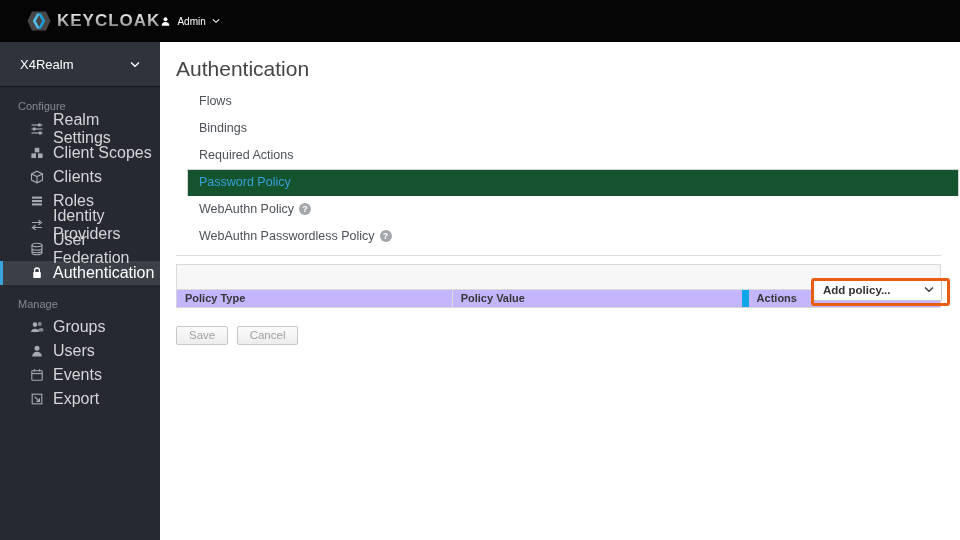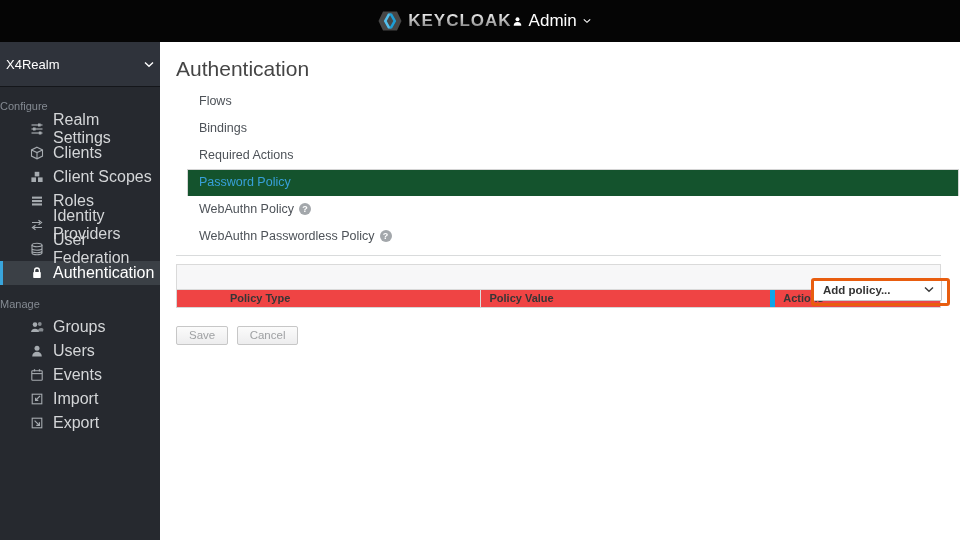--- a/index.html
+++ b/index.html
@@ -6,39 +6,39 @@
   html,body { margin:0; padding:0; }
   body {
     width:960px; height:540px; position:relative; overflow:hidden;
     background:#fff; font-family:"Liberation Sans", sans-serif;
   }
 
   
   .topbar {
     position:absolute; top:0; left:0; width:960px; height:42px;
     background:#050505; display:flex; align-items:center;
-    justify-content:center; padding:0 18px 0 27px;
+    justify-content:flex-start; padding:0 18px 0 27px;
   }
   .brand { display:flex; align-items:center; gap:6px; }
   .brand-text {
     font-size:17px; font-weight:700; letter-spacing:1px;
     background:linear-gradient(#ffffff, #6f6f6f);
     -webkit-background-clip:text; background-clip:text;
     color:transparent; -webkit-text-fill-color:transparent;
   }
-  .user-menu { display:flex; align-items:center; gap:6px; color:#fefefe; font-size:17px; cursor:pointer; }
+  .user-menu { display:flex; align-items:center; gap:6px; color:#fefefe; font-size:10px; cursor:pointer; }
 
   
   .sidebar { position:absolute; top:42px; left:0; width:160px; height:498px; background:#26292f; }
   .realm-selector {
     height:45px; background:#2f333b; border-bottom:1px solid #14161a;
     display:flex; align-items:center; justify-content:space-between;
-    padding:0 6px; color:#fff; font-size:13px; cursor:pointer;
-  }
-  .section-label { margin:13px 0 5px 0; font-size:11px; color:#848a92; }
+    padding:0 20px; color:#fff; font-size:13px; cursor:pointer;
+  }
+  .section-label { margin:13px 0 5px 18px; font-size:11px; color:#848a92; }
   .nav ul { list-style:none; margin:0; padding:0; }
   .nav li {
     height:24px; display:flex; align-items:center; gap:9px;
     padding-left:27px; font-size:16px; color:#d4d6d8; cursor:pointer;
     border-left:3px solid transparent;
   }
   .nav li.selected { background:#3b4046; border-left-color:#39a5dc; color:#fff; }
   .nav .icn { width:14px; height:14px; color:#a6abb0; display:flex; align-items:center; justify-content:center; flex:none; }
   .nav li.selected .icn { color:#fff; }
 
@@ -63,25 +63,25 @@
     width:100%; height:100%; appearance:none; -webkit-appearance:none;
     border:1px solid #c6c6c6; background:#fff; border-radius:1px;
     font-family:inherit; font-size:11.5px; font-weight:700; color:#333;
     padding:0 24px 0 10px; cursor:pointer;
   }
   .select-chevron { position:absolute; right:8px; top:7px; pointer-events:none; }
   .highlight-box {
     position:absolute; top:-1px; right:-8px; width:139px; height:28px;
     border:3px solid #e85d0f; border-radius:3px; pointer-events:none;
   }
-  .thead { display:flex; background:#ef4444; border:1px solid #d6d6d6; border-top:none;padding-left:45px; }
+  .thead { display:flex; background:#c4b5fd; border:1px solid #d6d6d6; border-top:none; }
   .th { font-size:11px; font-weight:700; color:#363636; padding:2px 8px 3px; }
   .th-type  { width:36%; }
   .th-value { width:38%; border-left:1px solid #dcdcdc; }
-  .th-actions { flex:1; border-left:5px solid #0ea5e9;margin-left:17px; }
+  .th-actions { flex:1; border-left:7px solid #0ea5e9; }
 
   .form-actions { margin-top:17px; }
   .btn {
     font-family:inherit; font-size:11.5px; padding:2px 12px 3px;
     color:#9fa1a3; background:linear-gradient(#fbfbfb, #ededee);
     border:1px solid #c7c7c7; border-radius:2px; margin-right:4px; cursor:pointer;
   }
   svg { display:block; }
 </style>
 </head>
@@ -138,34 +138,34 @@
               <rect x="8" y="1.5" width="2.6" height="3" fill="currentColor"></rect>
               <rect x="3" y="5.5" width="2.6" height="3" fill="currentColor"></rect>
               <rect x="8.8" y="9.5" width="2.6" height="3" fill="currentColor"></rect>
             </svg>
         </span>
         <span>Realm Settings</span>
       </li>
       <li>
         <span class="icn">
           <svg width="14" height="14" viewBox="0 0 14 14">
-              <path d="M7 1.2 12.5 3.9 12.5 10.1 7 12.8 1.5 10.1 1.5 3.9 Z M1.5 3.9 7 6.6 12.5 3.9 M7 6.6 7 12.8" fill="none" stroke="currentColor" stroke-width="1.1"></path>
-            </svg>
-        </span>
-        <span>Clients</span>
-      </li>
-      <li>
-        <span class="icn">
-          <svg width="14" height="14" viewBox="0 0 14 14">
               <rect x="4.7" y="1.8" width="4.6" height="4.6" fill="currentColor"></rect>
               <rect x="1.4" y="7.4" width="4.6" height="4.6" fill="currentColor"></rect>
               <rect x="8" y="7.4" width="4.6" height="4.6" fill="currentColor"></rect>
             </svg>
         </span>
         <span>Client Scopes</span>
+      </li>
+      <li>
+        <span class="icn">
+          <svg width="14" height="14" viewBox="0 0 14 14">
+              <path d="M7 1.2 12.5 3.9 12.5 10.1 7 12.8 1.5 10.1 1.5 3.9 Z M1.5 3.9 7 6.6 12.5 3.9 M7 6.6 7 12.8" fill="none" stroke="currentColor" stroke-width="1.1"></path>
+            </svg>
+        </span>
+        <span>Clients</span>
       </li>
       <li>
         <span class="icn">
           <svg width="14" height="14" viewBox="0 0 14 14">
               <rect x="2" y="2.6" width="10" height="2.1" fill="currentColor"></rect>
               <rect x="2" y="6" width="10" height="2.1" fill="currentColor"></rect>
               <rect x="2" y="9.4" width="10" height="2.1" fill="currentColor"></rect>
             </svg>
         </span>
         <span>Roles</span>
@@ -223,29 +223,20 @@
       <li>
         <span class="icn">
           <svg width="14" height="14" viewBox="0 0 14 14">
               <rect x="1.8" y="2.8" width="10.4" height="9.4" rx="0.8" fill="none" stroke="currentColor" stroke-width="1.1"></rect>
               <line x1="1.8" y1="5.6" x2="12.2" y2="5.6" stroke="currentColor" stroke-width="1.1"></line>
               <line x1="4.5" y1="1.2" x2="4.5" y2="3.4" stroke="currentColor" stroke-width="1.3"></line>
               <line x1="9.5" y1="1.2" x2="9.5" y2="3.4" stroke="currentColor" stroke-width="1.3"></line>
             </svg>
         </span>
         <span>Events</span>
-      </li>
-      <li>
-        <span class="icn">
-          <svg width="14" height="14" viewBox="0 0 14 14">
-              <rect x="2.2" y="2.2" width="9.6" height="9.6" fill="none" stroke="currentColor" stroke-width="1.1"></rect>
-              <path d="M10 4 L5.6 8.4 M5.6 5.7 V8.4 H8.3" fill="none" stroke="currentColor" stroke-width="1.2"></path>
-            </svg>
-        </span>
-        <span>Import</span>
       </li>
       <li>
         <span class="icn">
           <svg width="14" height="14" viewBox="0 0 14 14">
               <rect x="2.2" y="2.2" width="9.6" height="9.6" fill="none" stroke="currentColor" stroke-width="1.1"></rect>
               <path d="M4.6 4.6 L9.4 9.4 M9.4 6.3 V9.4 H6.3" fill="none" stroke="currentColor" stroke-width="1.2"></path>
             </svg>
         </span>
         <span>Export</span>
       </li>

